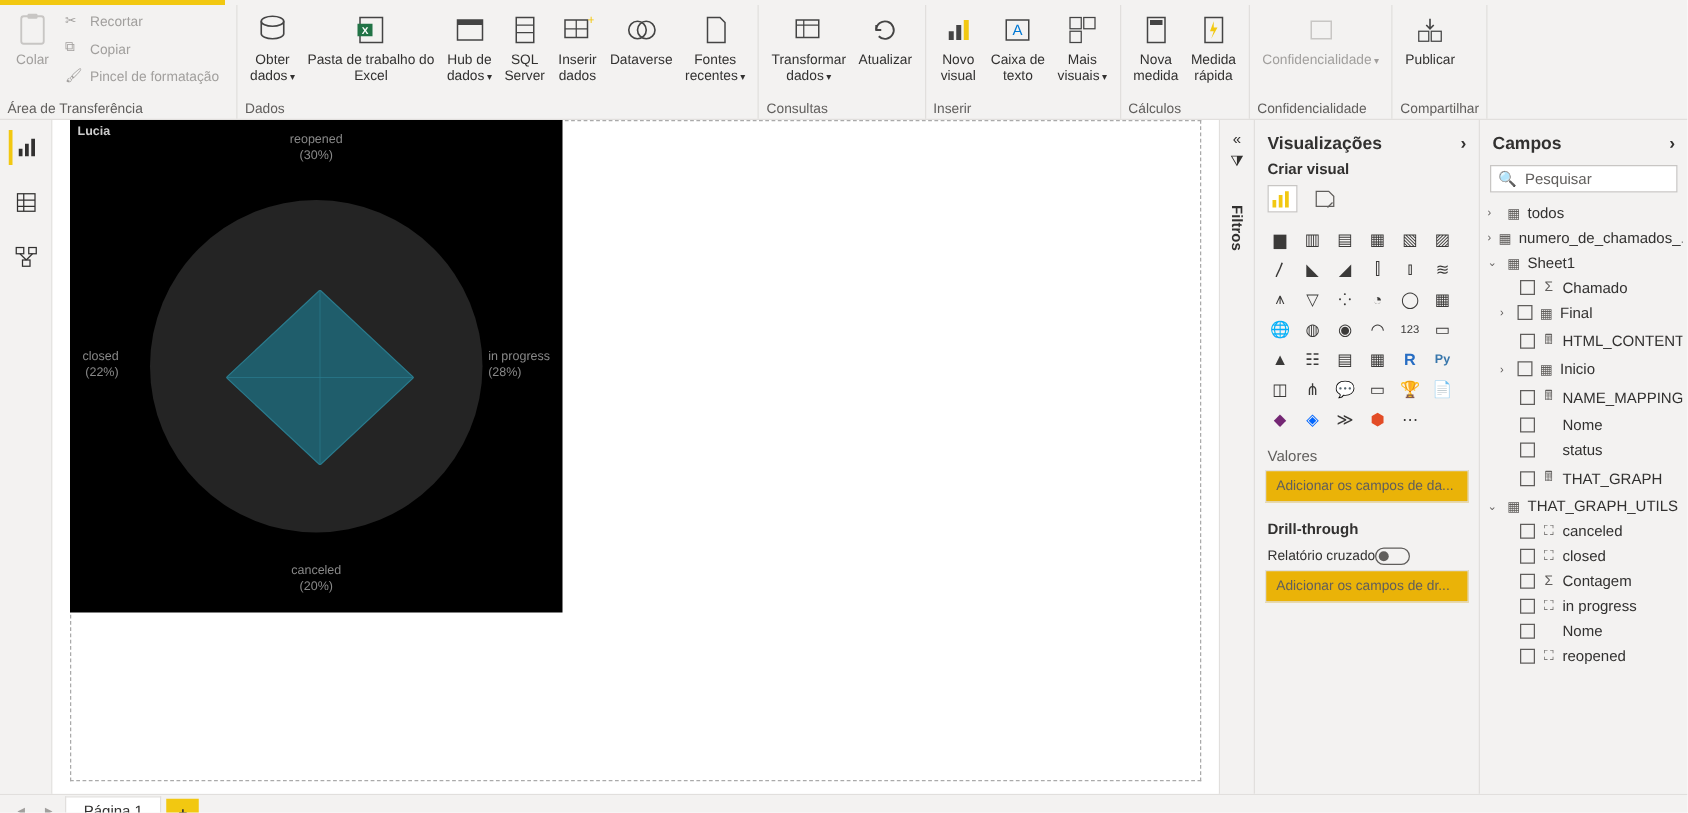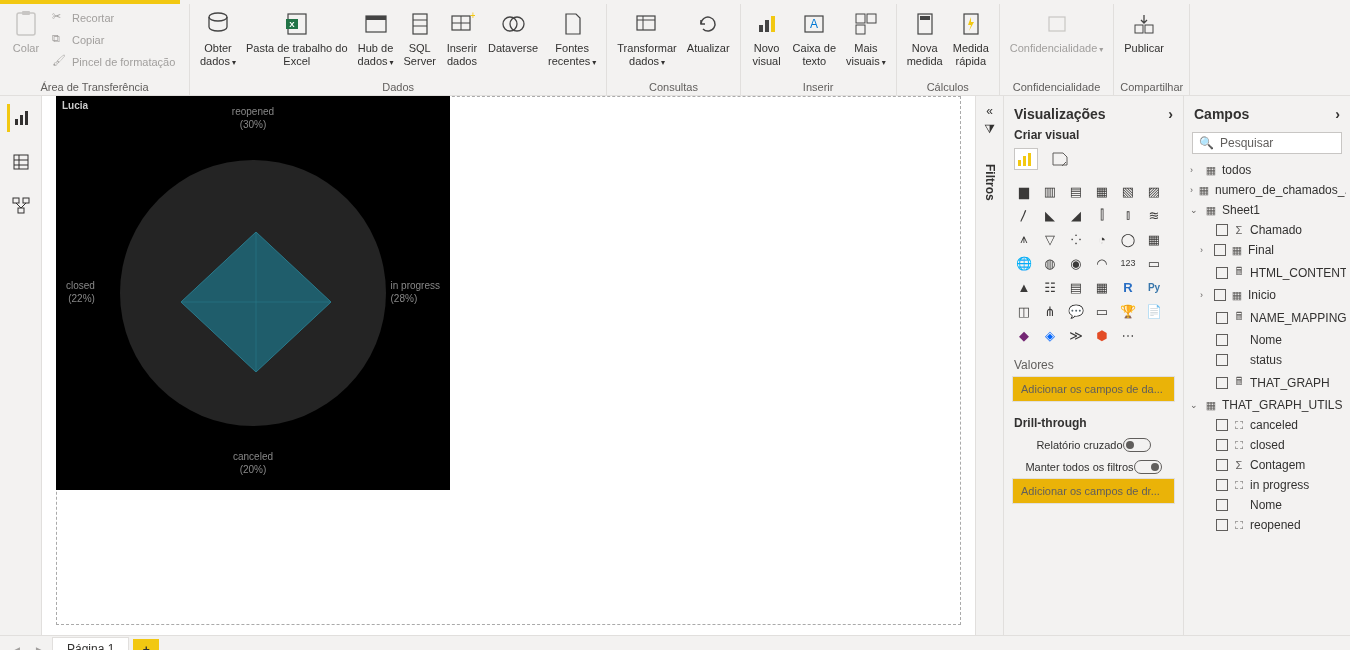--- a/index.html
+++ b/index.html
@@ -3,21 +3,21 @@
 <meta charset="utf-8">
 <style>
 * { margin: 0; padding: 0; box-sizing: border-box; font-family: "Segoe UI", sans-serif; }
 body { background: #f3f2f1; width: 1350px; height: 650px; overflow: hidden; font-size: 12px; color: #323130; }
 
 .top-accent { height: 4px; background: #f2c811; width: 180px; }
 
 .ribbon { background: #f3f2f1; height: 92px; display: flex; border-bottom: 1px solid #e1dfdd; }
 .ribbon-group { display: flex; flex-direction: column; padding: 2px 6px 0 6px; border-right: 1px solid #e1dfdd; }
 .ribbon-group-items { display: flex; gap: 2px; flex: 1; align-items: flex-start; }
-.ribbon-group-label { text-align: center; font-size: 11px; color: #605e5c; padding-bottom: 2px; }
+.ribbon-group-label { text-align: left; font-size: 11px; color: #605e5c; padding-bottom: 2px; }
 
 .rb-btn-large { display: flex; flex-direction: column; align-items: center; justify-content: flex-start; padding: 2px 4px; gap: 2px; cursor: default; min-width: 40px; }
 .rb-btn-large .icon { width: 32px; height: 32px; display: flex; align-items: center; justify-content: center; }
 .rb-btn-large .label { font-size: 11px; text-align: center; line-height: 1.15; color: #323130; }
 .rb-btn-large.disabled .label, .rb-btn-large.disabled .icon { color: #a19f9d; }
 .rb-btn-small { display: flex; align-items: center; gap: 4px; padding: 2px 4px; font-size: 11px; color: #a19f9d; }
 .rb-btn-small .icon { width: 16px; height: 16px; }
 .dropdown-caret::after { content: "▾"; font-size: 8px; margin-left: 2px; }
 
 .workspace { display: flex; height: 539px; }
@@ -39,21 +39,21 @@
 .pane { background: #f3f2f1; border-left: 1px solid #e1dfdd; display: flex; flex-direction: column; }
 .pane-viz { width: 180px; }
 .pane-fields { width: 167px; }
 .pane-header { padding: 10px 10px 6px 10px; font-weight: 600; font-size: 14px; display: flex; justify-content: space-between; align-items: flex-end; gap: 48px; }
 .pane-sub { padding: 0 10px 6px 10px; font-size: 12px; font-weight: 600; }
 .palette { display: flex; flex-wrap: wrap; gap: 2px; padding: 4px 8px; }
 .palette-item { width: 24px; height: 22px; display: flex; align-items: center; justify-content: center; font-size: 13px; color: #3b3a39; }
 .palette-item.selected { background: #fff; border: 1px solid #c8c6c4; }
 .section-label { padding: 8px 10px 4px 10px; font-size: 12px; color: #605e5c; }
 .dropzone { margin: 0 8px 6px 8px; background: #eab308; border: 1px solid #e1dfdd; padding: 6px 8px; font-size: 11px; color: #605e5c; white-space: nowrap; overflow: hidden; text-overflow: ellipsis; }
-.toggle-row { display: flex; justify-content: center; align-items: center; padding: 4px 10px; font-size: 11px; }
+.toggle-row { display: flex; justify-content: flex-start; align-items: center; padding: 4px 10px; font-size: 11px; }
 .toggle { width: 28px; height: 14px; border: 1px solid #605e5c; border-radius: 7px; position: relative; }
 .toggle::after { content: ""; position: absolute; width: 8px; height: 8px; background: #605e5c; border-radius: 50%; top: 2px; left: 2px; }
 .toggle.on::after { left: auto; right: 2px; }
 
 .search-box { margin: 4px 8px; display: flex; align-items: center; background: #fff; border: 1px solid #c8c6c4; padding: 3px 6px; gap: 6px; font-size: 12px; color: #605e5c; }
 .field-tree { flex: 1; overflow-y: auto; padding: 2px 4px; }
 .tree-row { display: flex; align-items: center; gap: 4px; padding: 3px 2px; font-size: 12px; white-space: nowrap; overflow: hidden; text-overflow: ellipsis; }
 .tree-row .caret { width: 10px; font-size: 9px; color: #605e5c; }
 .tree-row .cb { width: 12px; height: 12px; border: 1px solid #605e5c; flex-shrink: 0; }
 .tree-row .ficon { width: 14px; font-size: 11px; color: #605e5c; text-align: center; flex-shrink: 0; }
@@ -406,24 +406,20 @@
       <div class="palette-item" style="color:#e34c26">⬢</div>
       <div class="palette-item">⋯</div>
     </div>
     <div class="section-label">Valores</div>
     <div class="dropzone">Adicionar os campos de da...</div>
     <div class="section-label" style="font-weight:600;color:#323130">Drill-through</div>
     <div class="toggle-row">
         <span>Relatório cruzado</span>
         <div class="toggle"></div>
       </div>
-    <div class="toggle-row">
-        <span>Manter todos os filtros</span>
-        <div class="toggle on"></div>
-      </div>
     <div class="dropzone">Adicionar os campos de dr...</div>
   </div>
 
   <div class="pane pane-fields">
     <div class="pane-header">
         <span>Campos</span>
         <span>›</span>
       </div>
     <div class="search-box">
         <span>🔍</span>

